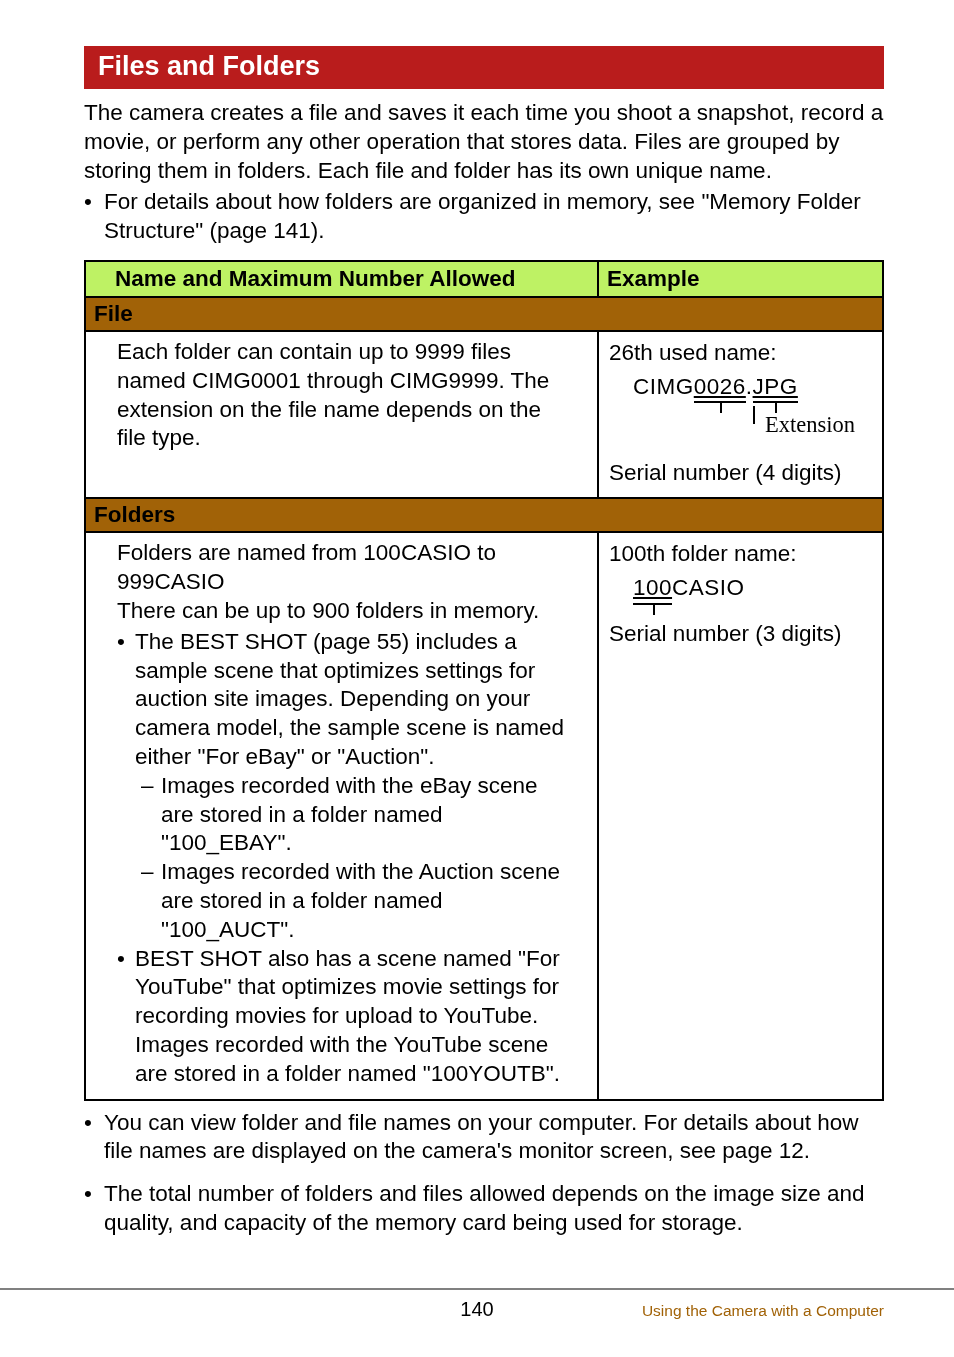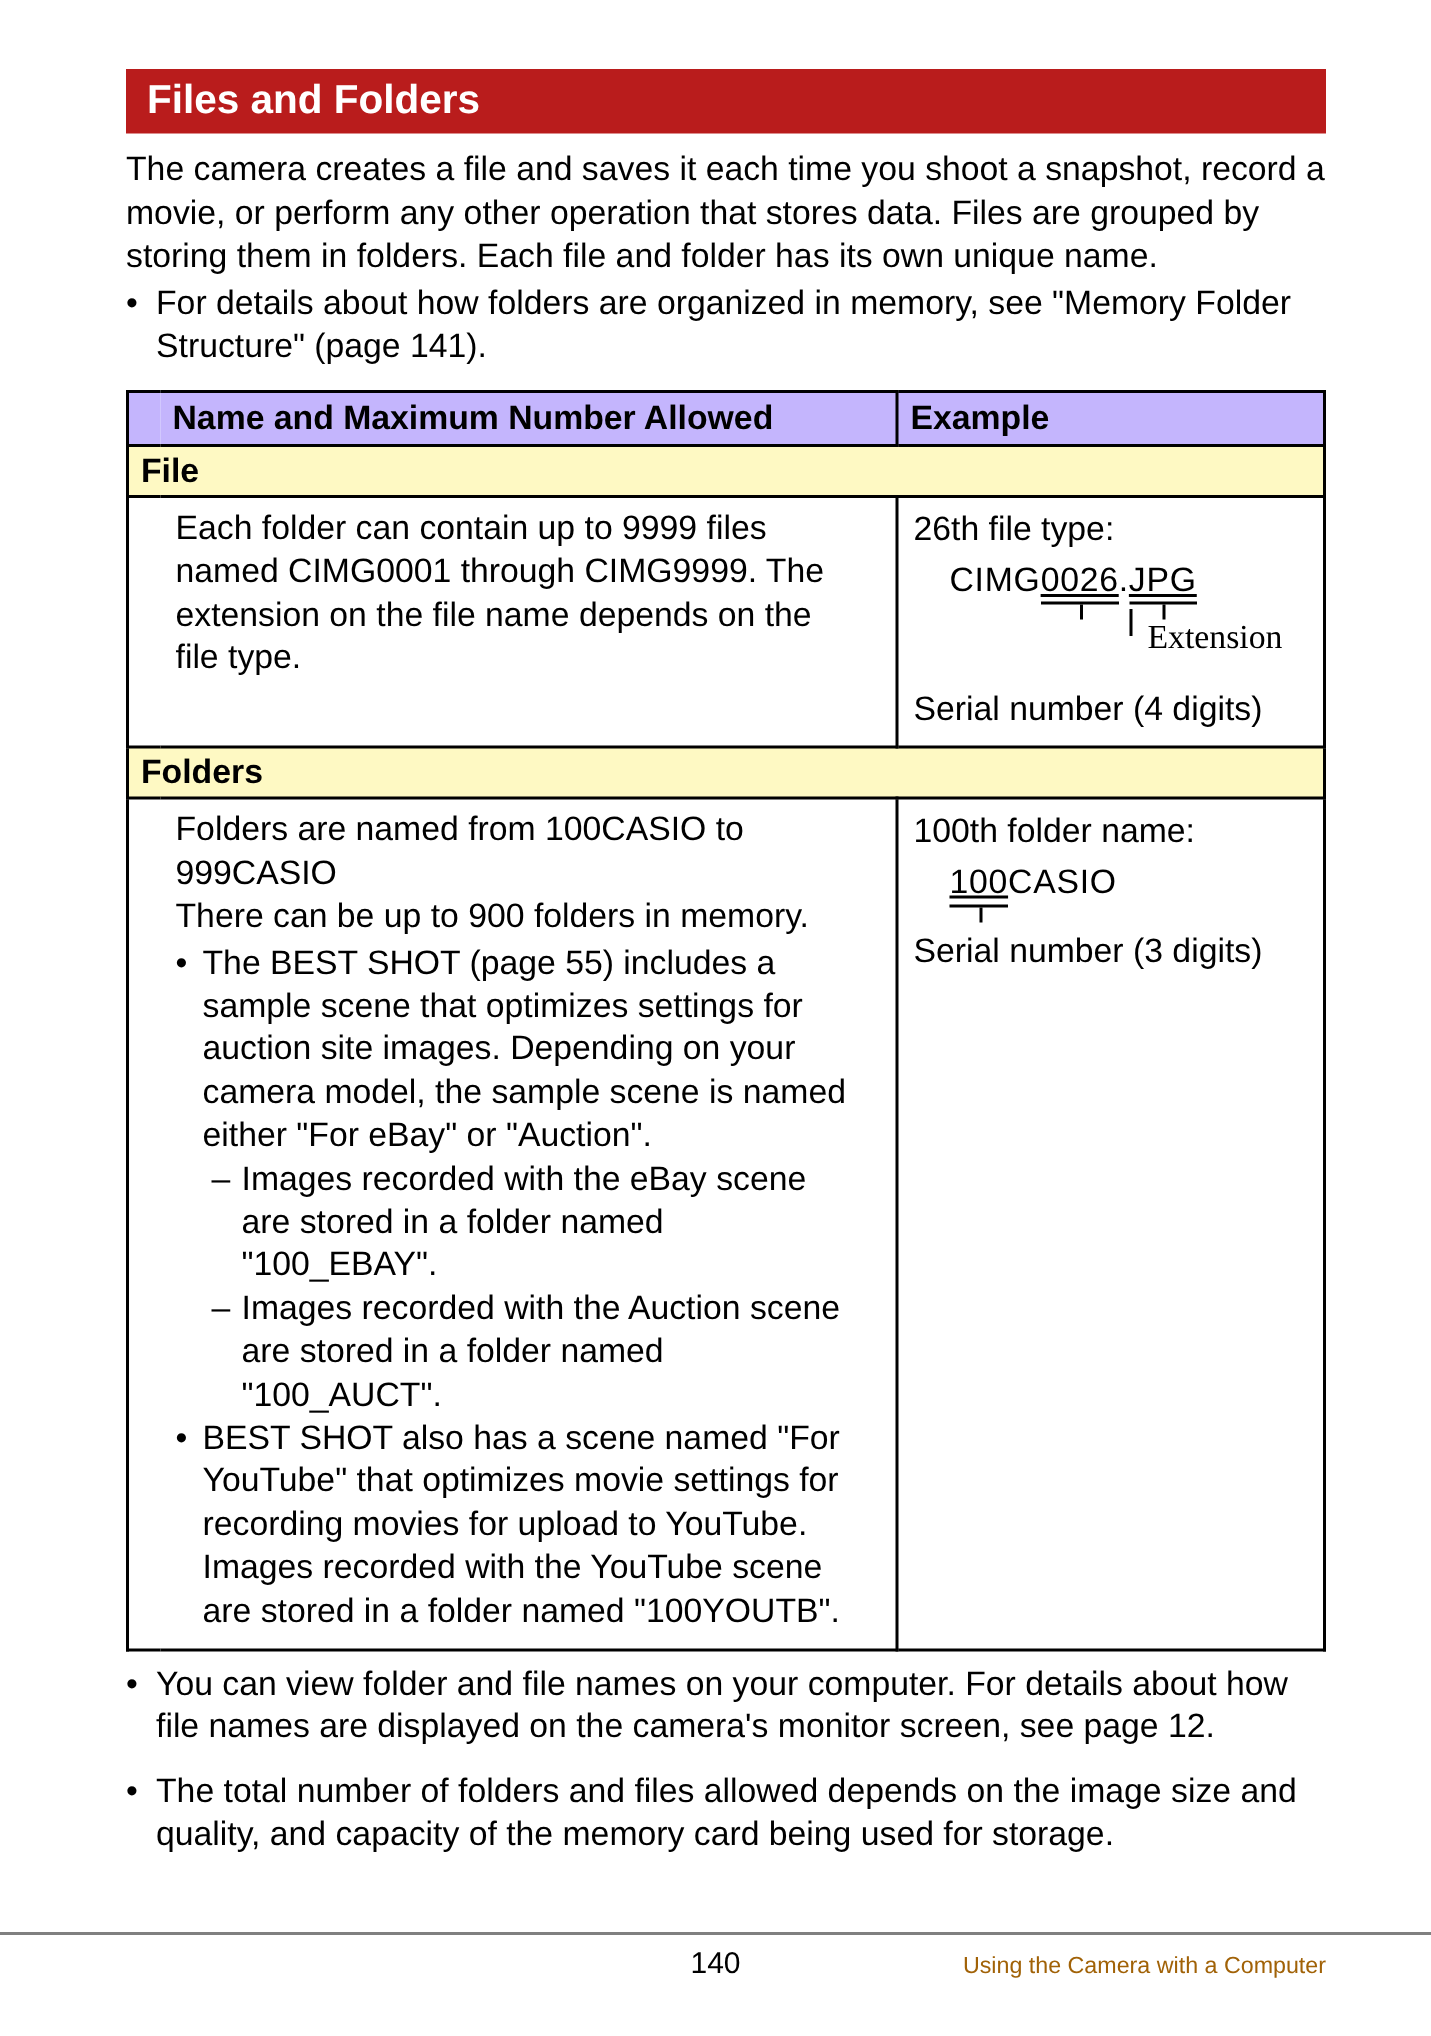--- a/index.html
+++ b/index.html
@@ -37,30 +37,30 @@
   table.main {
     width: 100%;
     border-collapse: collapse;
     margin-top: 4px;
   }
   table.main th, table.main td {
     border: 2px solid #000;
     vertical-align: top;
   }
   table.main th {
-    background: #c4b5fd;
+    background: #bef264;
     font-weight: bold;
     font-size: 22.5px;
     text-align: left;
     padding: 4px 8px;
   }
   .spacer-col { width: 22px; border-right: none !important; }
   .th-name { border-left: none !important; }
   .subhead {
-    background: #fef9c3;
+    background: #a16207;
     font-weight: bold;
     font-size: 22.5px;
     padding: 3px 8px;
   }
   td.desc {
     font-size: 22.5px;
     line-height: 1.28;
     padding: 6px 26px 10px 10px;
     border-left: none !important;
   }
@@ -125,21 +125,21 @@
       <th class="th-name">Name and Maximum Number Allowed</th>
       <th>Example</th>
     </tr>
     <tr>
       <td colspan="3" class="subhead">File</td>
     </tr>
     <tr>
       <td class="spacer-col"></td>
       <td class="desc">Each folder can contain up to 9999 files named CIMG0001 through CIMG9999. The extension on the file name depends on the file type.</td>
       <td class="example">
-        <div>26th file type:</div>
+        <div>26th used name:</div>
         <div class="example-block" style="padding-left:24px; padding-top:4px; height:90px;">
           <span class="mono-like">CIMG</span><span class="ul-part"><span class="mono-like">0026</span><span class="ul-line"></span><span class="tick"></span></span><span class="mono-like">.</span><span class="ul-part"><span class="mono-like">JPG</span><span class="ul-line"></span><span class="tick"></span></span>
           <div class="ext-line" style="left:144px; top:38px; height:18px;"></div>
           <div class="ext-label label-small" style="left:156px; top:42px;font-family:Liberation Serif, serif;">Extension</div>
         </div>
         <div class="label-small">Serial number (4 digits)</div>
       </td>
     </tr>
     <tr>
       <td colspan="3" class="subhead">Folders</td>

